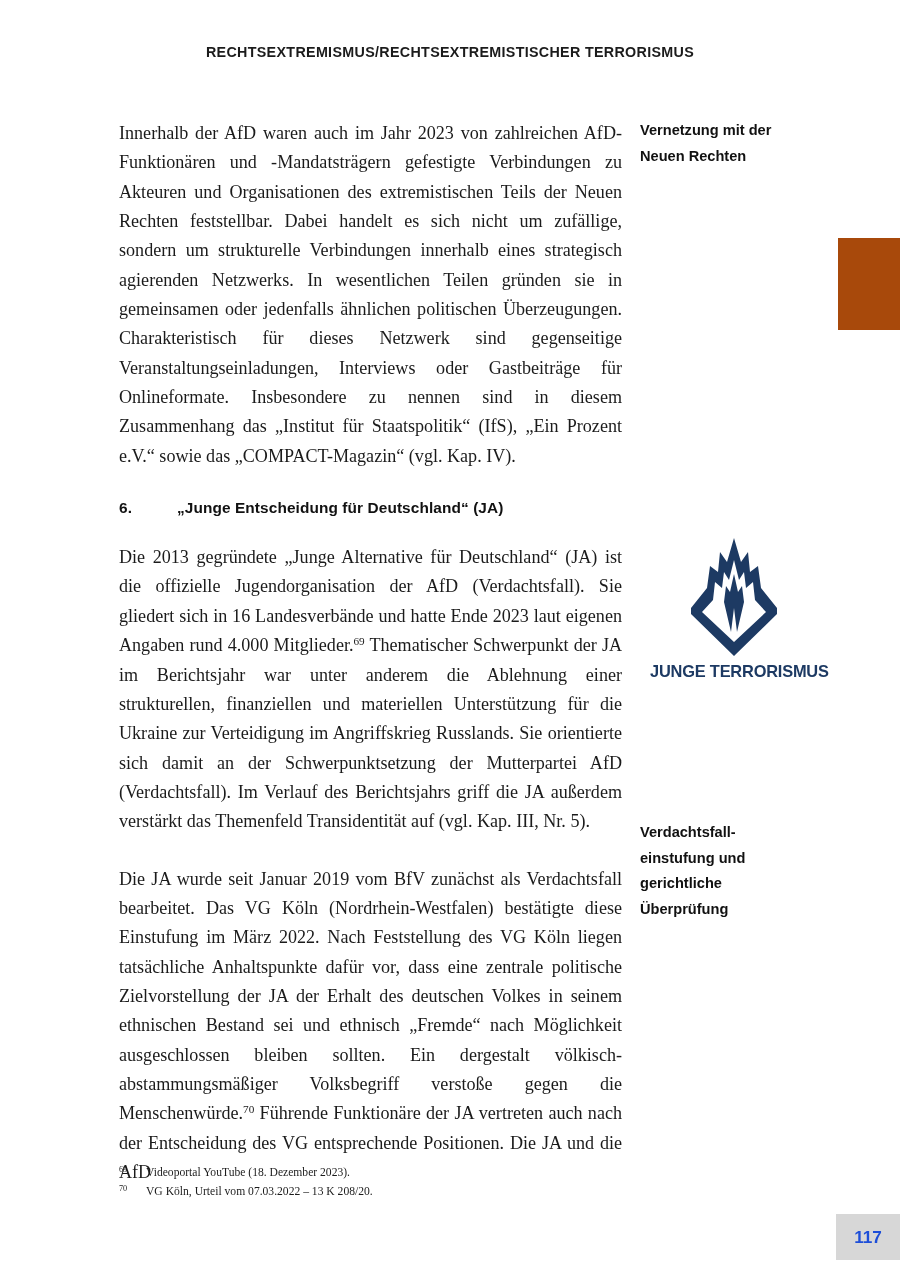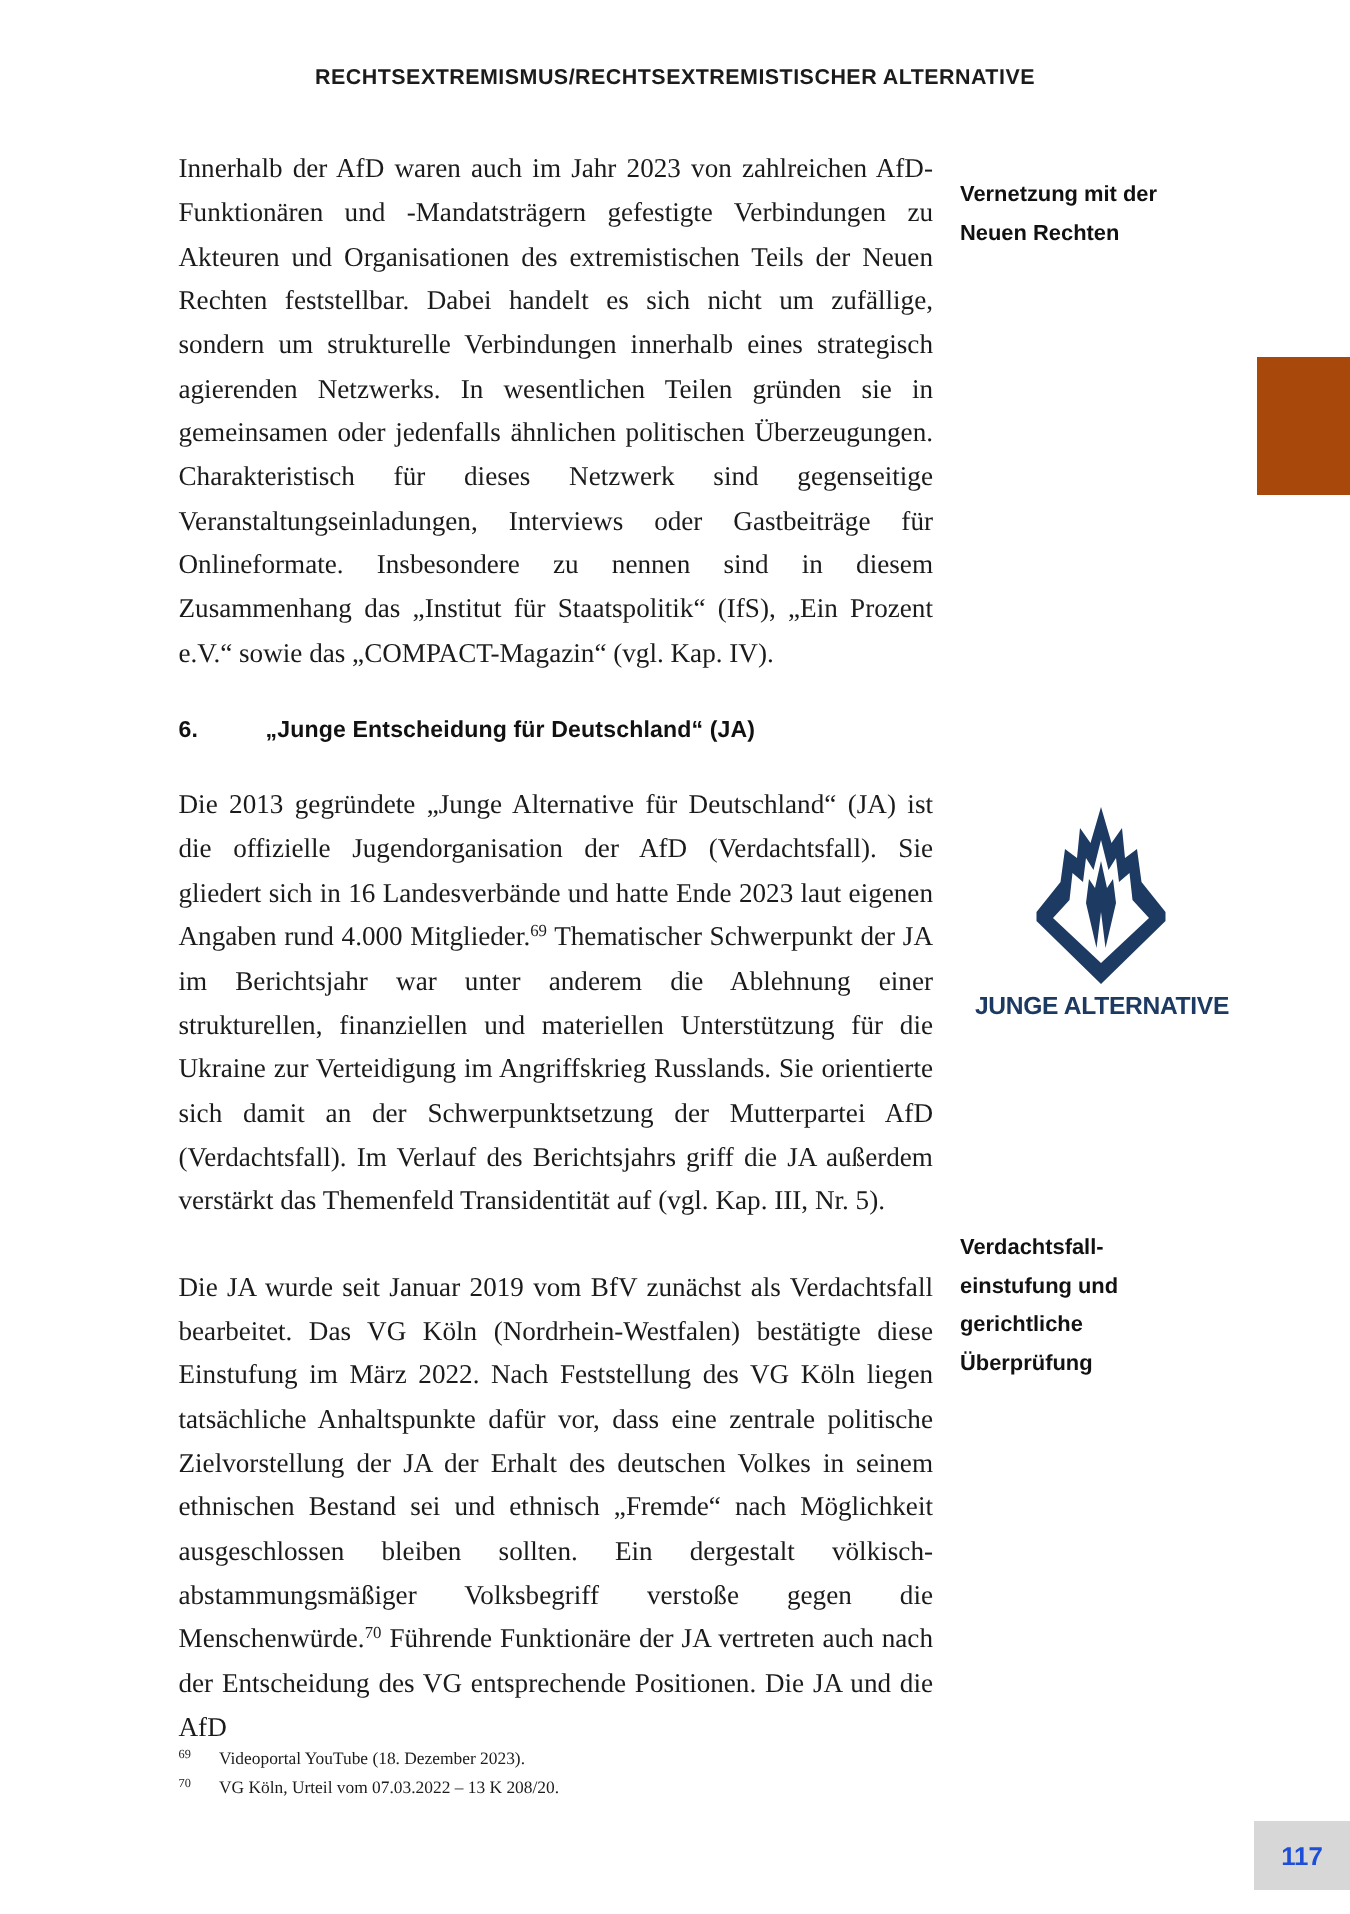--- a/index.html
+++ b/index.html
@@ -36,21 +36,21 @@
     font-weight: 600;
     letter-spacing: 0.32px;
     color: #1b1b1b;
     white-space: nowrap;
   }
 
   
   .text-column {
     position: absolute;
     left: 119px;
-    top: 98px;
+    top: 119px;
     width: 503px;
   }
 
   p.body-par {
     margin: 0 0 28px 0;
     font-size: 18.1px;
     line-height: 29.35px;
     text-align: justify;
     text-justify: inter-word;
     hyphens: manual;
@@ -172,21 +172,21 @@
     font-size: 17.2px;
     font-weight: 700;
     color: #1d4ed8;
   }
 </style>
 </head>
 <body>
 
 <div class="page">
 
-  <div class="running-header">RECHTSEXTREMISMUS/RECHTSEXTREMISTISCHER ALTERNATIVE</div>
+  <div class="running-header">RECHTSEXTREMISMUS/RECHTSEXTREMISTISCHER TERRORISMUS</div>
 
   <div class="accent-block" style="background: rgb(168, 73, 11);"></div>
 
   <div class="margin-note margin-note--vernetzung">Vernetzung mit der<br>Neuen Rechten</div>
 
   <div class="margin-note margin-note--verdachtsfall">Verdachtsfall-<br>einstufung und<br>gerichtliche<br>Überprüfung</div>
 
   <div class="logo-wrap">
     <div class="logo-mark">
       <svg viewBox="0 0 112 122" width="112" height="122" aria-hidden="true">
@@ -199,21 +199,21 @@
         <path d="M56 24
                  L61 44 L66 36 L68 52 L75 46 L77 64
                  L88 76 L56 106 L24 76 L35 64 L37 46
                  L44 52 L46 36 L51 44 Z" fill="#ffffff"></path>
 
         <path d="M56 38 L60 56 L64 50 L66 66 L59 96 L56 72 L53 96 L46 66 L48 50 L52 56 Z" fill="#1D3A63"></path>
         <path d="M38 62 L42 58 L41 80 L34 74 Z" fill="#1D3A63" opacity="0"></path>
         <path d="M71 30 L75 24 L77 48 L72 54 Z" fill="#ffffff" opacity="0"></path>
       </svg>
     </div>
-    <div class="logo-wordmark">JUNGE ALTERNATIVE</div>
+    <div class="logo-wordmark">JUNGE TERRORISMUS</div>
   </div>
 
   <div class="text-column">
 
     <p class="body-par">Innerhalb der AfD waren auch im Jahr 2023 von zahlreichen AfD-Funktionären und -Mandatsträgern gefestigte Verbindungen zu Akteuren und Organisationen des extremistischen Teils der Neuen Rechten feststellbar. Dabei handelt es sich nicht um zufällige, sondern um strukturelle Verbindungen innerhalb eines strategisch agierenden Netzwerks. In wesentlichen Teilen gründen sie in gemeinsamen oder jedenfalls ähnlichen politischen Überzeugungen. Charakteristisch für dieses Netzwerk sind gegenseitige Veranstaltungseinladungen, Interviews oder Gastbeiträge für Onlineformate. Insbesondere zu nennen sind in diesem Zusammenhang das „Institut für Staatspolitik“ (IfS), „Ein Prozent e.V.“ sowie das „COMPACT-Magazin“ (vgl. Kap. IV).</p>
 
     <div class="section-heading">
       <span class="sh-num">6.</span>
       <span class="sh-title">„Junge Entscheidung für Deutschland“ (JA)</span>
     </div>

